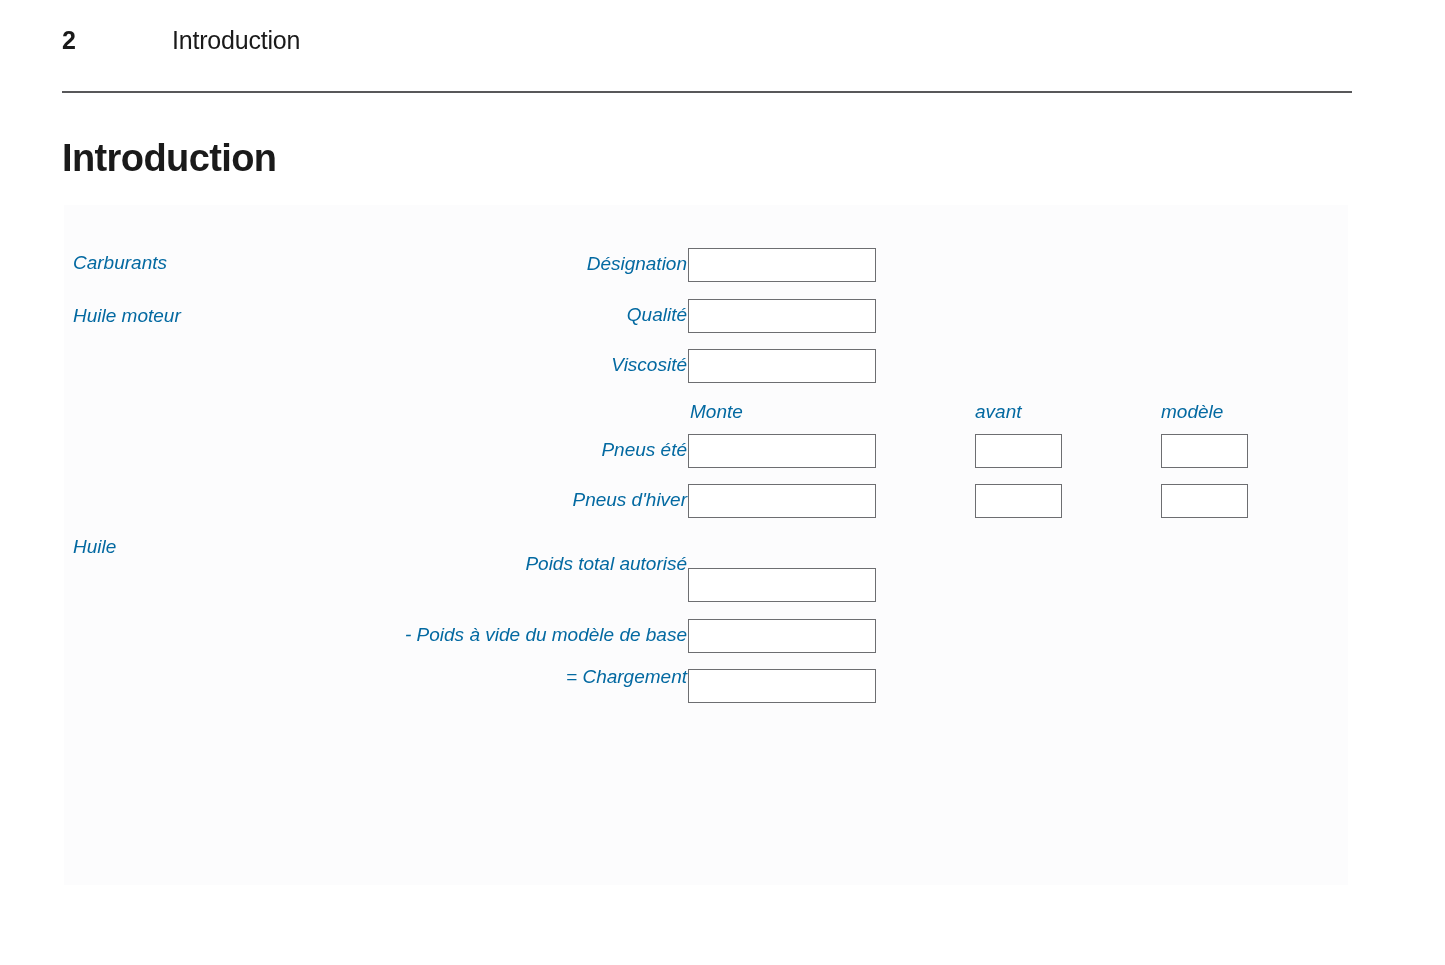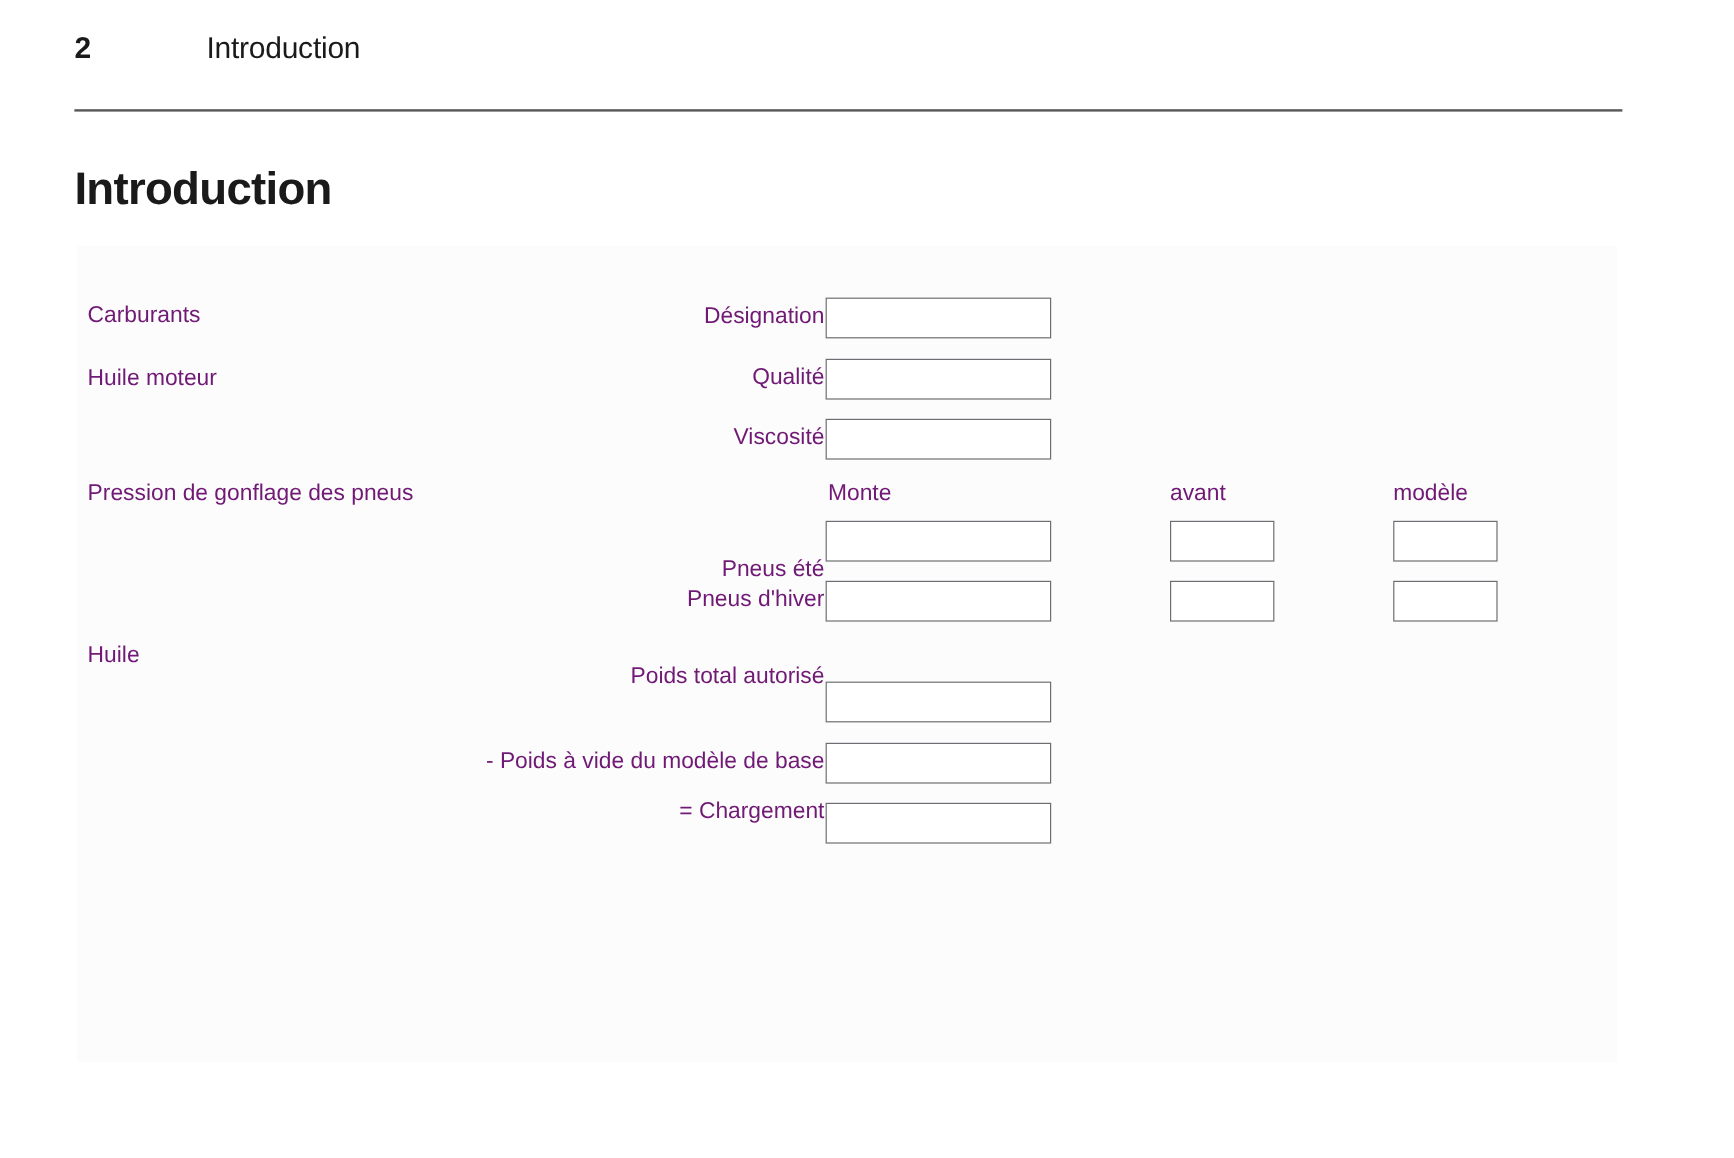--- a/index.html
+++ b/index.html
@@ -68,22 +68,23 @@
     width: 1284px;
     height: 680px;
     background: #fcfcfd;
   }
 
   
   .lbl {
     position: absolute;
     font-size: 19px;
     line-height: 22px;
-    color: #701a75;
+    color: #0369a1;
     white-space: nowrap;
+    font-style: italic;
   }
   .lbl-left { }
   .lbl-right { text-align: right; }
 
   
   .section-label {
     left: 9px;
   }
 
   
@@ -129,38 +130,37 @@
 <div class="header-rule"></div>
 
 <h1 class="page-title">Introduction</h1>
 
 <div class="form-panel">
 
   <div class="lbl lbl-left section-label" style="top:47px;">Carburants</div>
 
   <div class="lbl lbl-left section-label" style="top:100px;">Huile moteur</div>
 
-  <div class="lbl lbl-left section-label" style="top:196px;">Pression de gonflage des pneus</div>
 
   <div class="lbl lbl-left section-label" style="top:331px;">Huile</div>
 
   <div class="lbl col-head" style="left:626px; top:196px;">Monte</div>
   <div class="lbl col-head" style="left:911px; top:196px;">avant</div>
   <div class="lbl col-head" style="left:1097px; top:196px;">modèle</div>
 
   <div class="lbl lbl-right row-label" style="top:48px;">Désignation</div>
   <input class="box box-wide" type="text" style="top: 43px;" value="">
 
   <div class="lbl lbl-right row-label" style="top:99px;">Qualité</div>
   <input class="box box-wide" type="text" style="top: 94px;" value="">
 
   <div class="lbl lbl-right row-label" style="top:149px;">Viscosité</div>
   <input class="box box-wide" type="text" style="top: 144px;" value="">
 
-  <div class="lbl lbl-right row-label" style="top:234px;margin-top:25px;">Pneus été</div>
+  <div class="lbl lbl-right row-label" style="top:234px;">Pneus été</div>
   <input class="box box-wide" type="text" style="top: 229px;" value="">
   <input class="box box-small-front" type="text" style="top: 229px;" value="">
   <input class="box box-small-rear" type="text" style="top: 229px;" value="">
 
   <div class="lbl lbl-right row-label" style="top:284px;">Pneus d'hiver</div>
   <input class="box box-wide" type="text" style="top: 279px;" value="">
   <input class="box box-small-front" type="text" style="top: 279px;" value="">
   <input class="box box-small-rear" type="text" style="top: 279px;" value="">
 
   <div class="lbl lbl-right row-label" style="top:348px;">Poids total autorisé</div>

